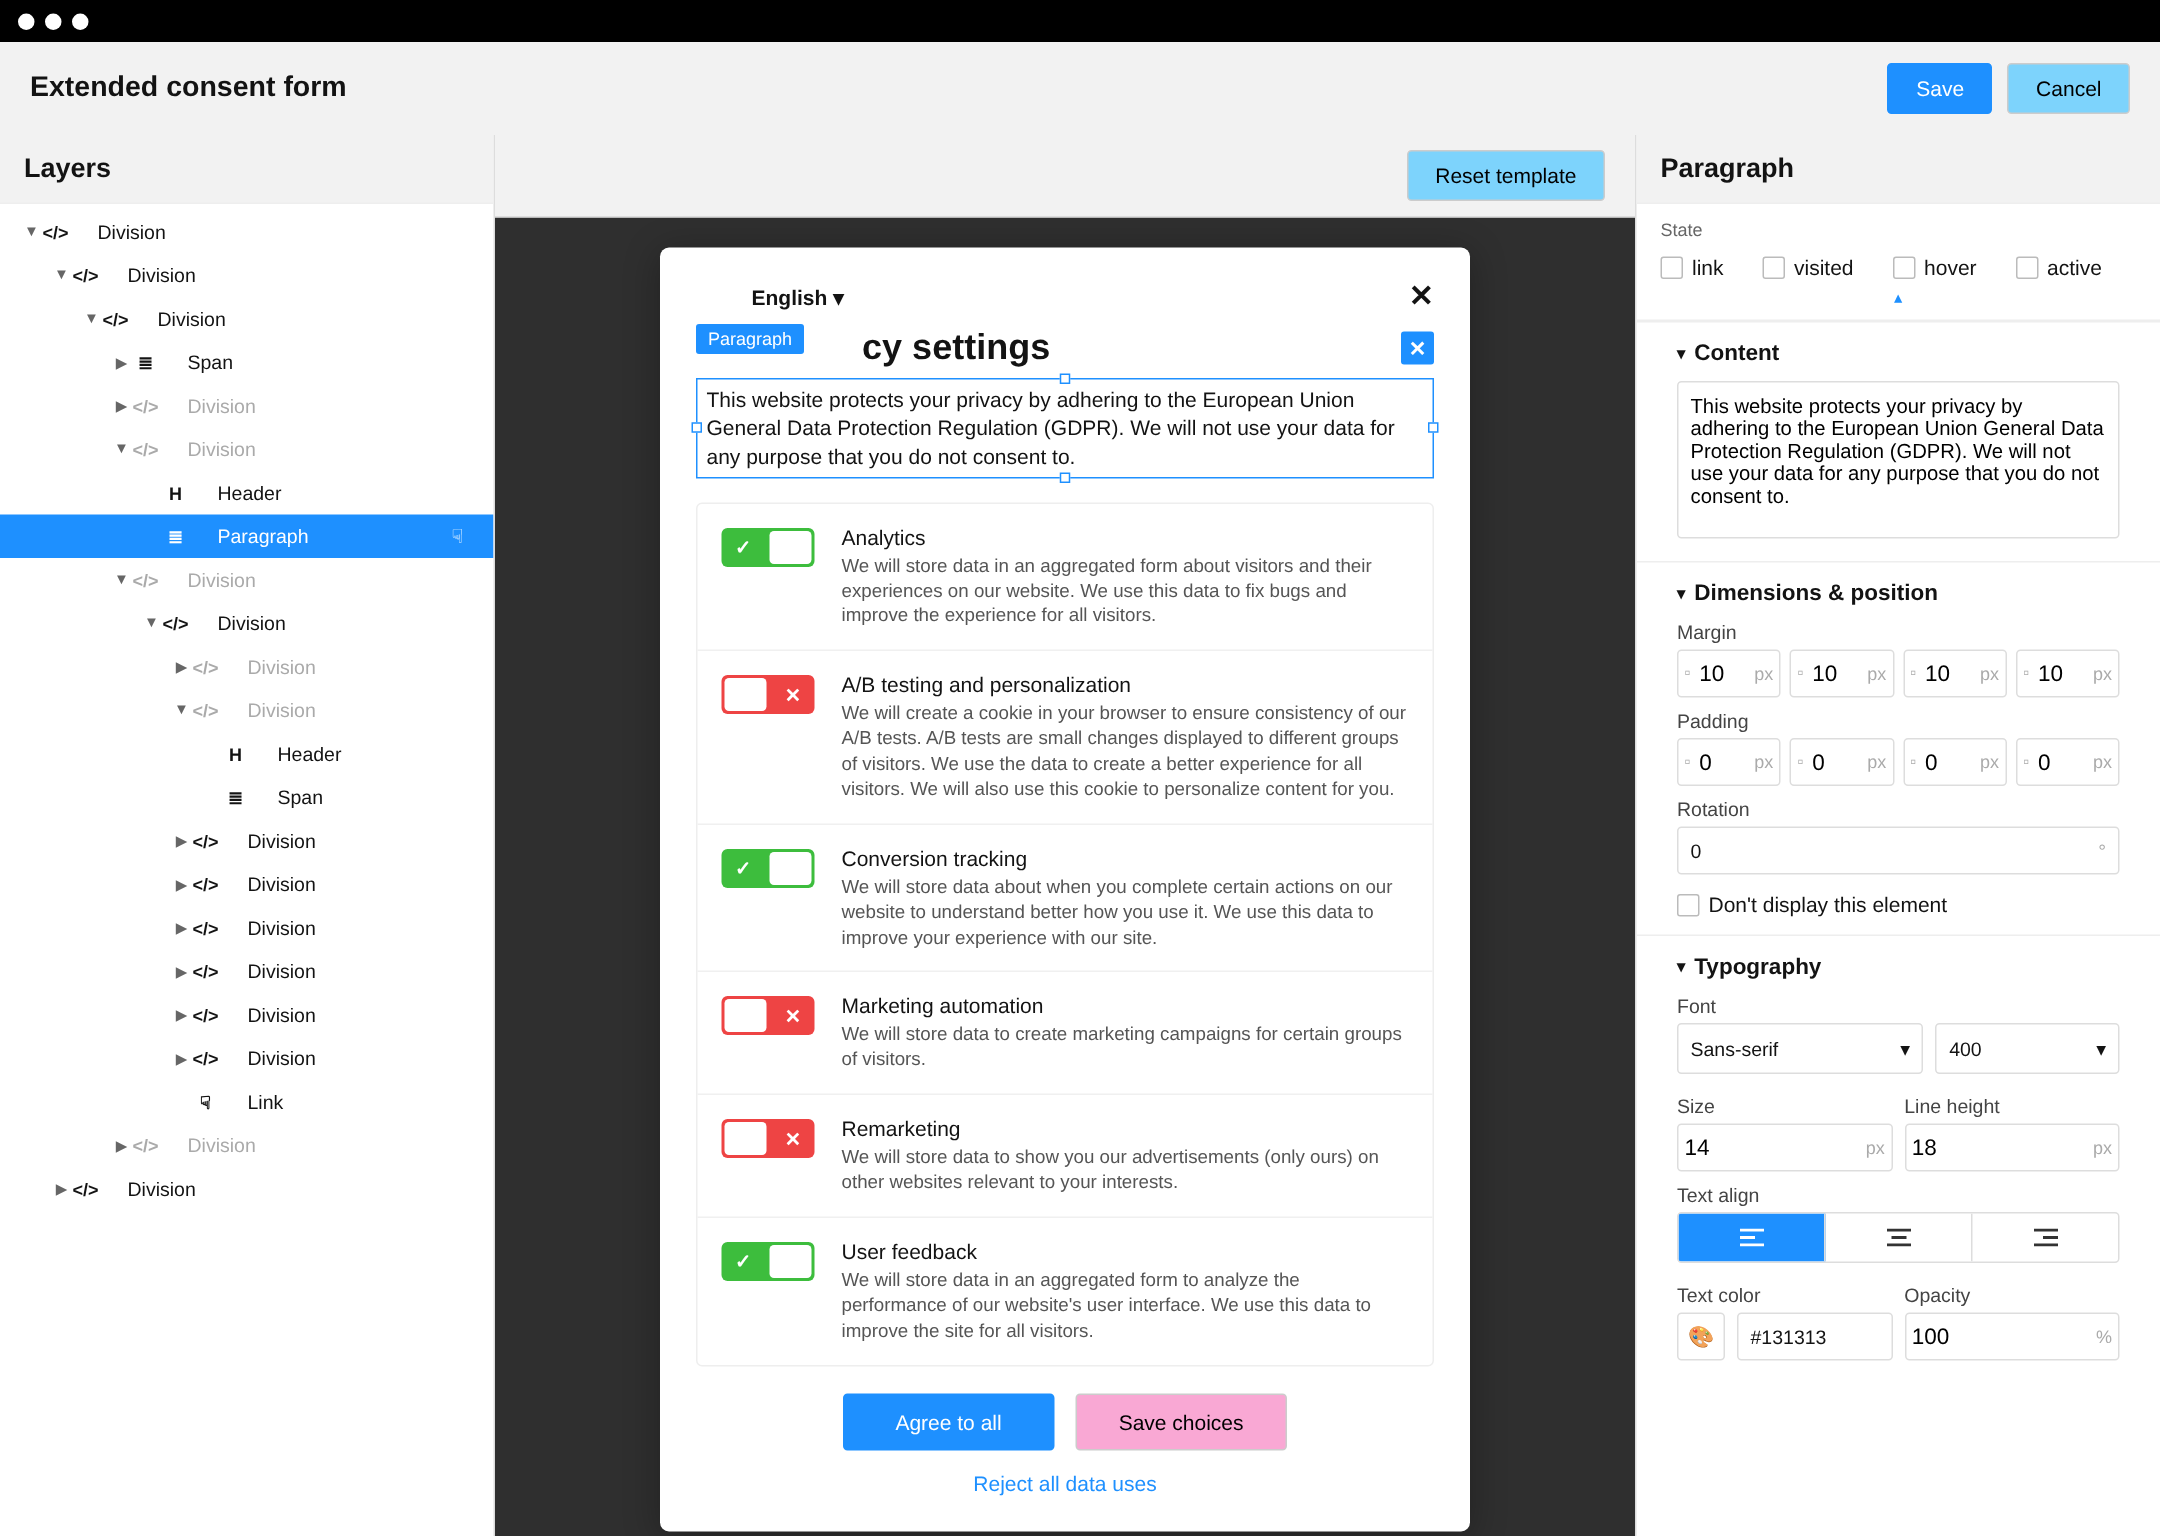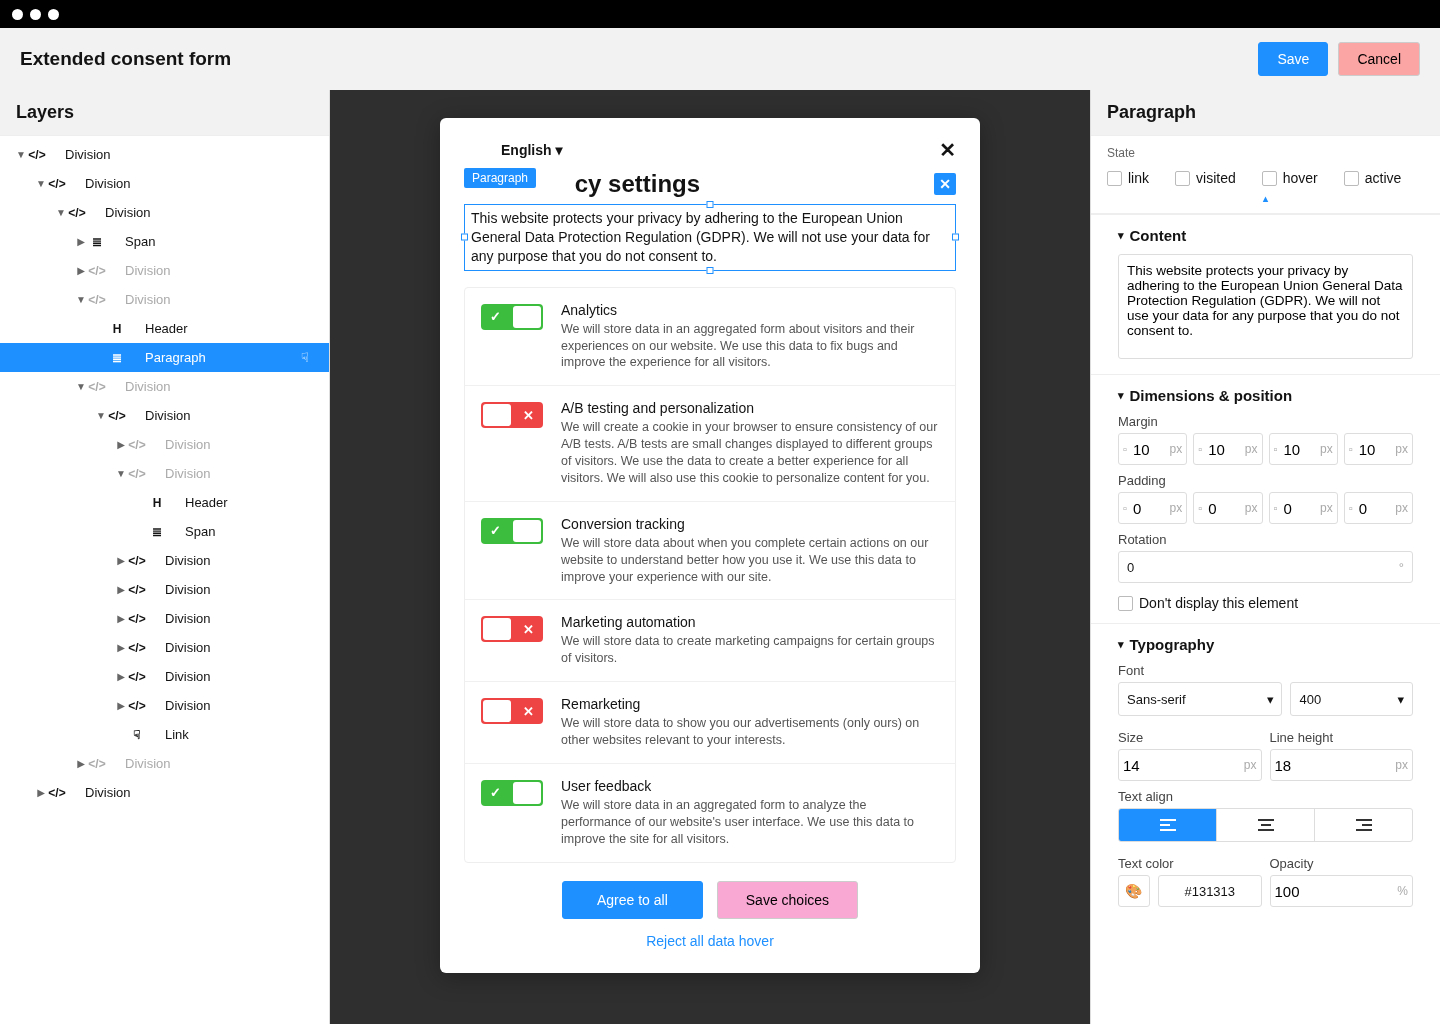--- a/index.html
+++ b/index.html
@@ -1,21 +1,21 @@
 <!DOCTYPE html>
 <html><head>
 <meta charset="utf-8">
 <style>
 * { box-sizing: border-box; margin: 0; padding: 0; }
 body { font-family: -apple-system, BlinkMacSystemFont, "Segoe UI", Arial, sans-serif; font-size: 14px; color: #131313; background: #f2f2f2; }
 .titlebar { background: #000; height: 28px; display: flex; align-items: center; padding: 0 12px; gap: 7px; }
 .titlebar .dot { width: 11px; height: 11px; border-radius: 50%; background: #fff; }
 .header { display: flex; justify-content: space-between; align-items: center; padding: 14px 20px; background: #f2f2f2; }
 .header h1 { font-size: 19px; font-weight: 700; }
-.btn { border: 1px solid #ccc; background: #fca5a5; padding: 8px 18px; border-radius: 3px; cursor: pointer; font-size: 14px; }
+.btn { border: 1px solid #ccc; background: #7dd3fc; padding: 8px 18px; border-radius: 3px; cursor: pointer; font-size: 14px; }
 .btn-primary { background: #1e90ff; color: #fff; border-color: #1e90ff; }
 .layout { display: flex; height: calc(100vh - 88px); }
 .layers { width: 330px; border-right: 1px solid #ddd; background: #fff; overflow-y: auto; }
 .layers-header { padding: 12px 16px; font-size: 18px; font-weight: 700; border-bottom: 1px solid #eee; background: #f2f2f2;}
 .tree { padding: 4px 0; font-size: 13px; }
 .tree-row { display: flex; align-items: center; height: 29px; cursor: pointer; }
 .tree-row.selected { background: #1e90ff; color: #fff; }
 .tree-row.muted { color: #aaa; }
 .tree-chevron { width: 14px; font-size: 10px; text-align: center; color: #666; }
 .tree-chevron.down::before { content: "▼"; }
@@ -216,20 +216,23 @@
         </div>
         <div class="tree-row" style="padding-left: 34px;">
           <span class="tree-chevron right"></span>
           <span class="tree-icon">&lt;/&gt;</span>
           <span class="tree-label">Division</span>
         </div>
       </div>
   </div>
 
   <div class="canvas">
+    <div class="canvas-topbar">
+      <button class="btn">Reset template</button>
+    </div>
     <div class="modal">
       <div class="modal-top">
         <div class="lang"><span>English</span> <span>▾</span></div>
         <div class="close-x">✕</div>
       </div>
       <div class="modal-title-row">
         <span class="badge">Paragraph</span>
         <h2 style="margin-left:52px"><span style="opacity:0">Priva</span>cy settings</h2>
         <div class="blue-x">✕</div>
       </div>
@@ -299,21 +302,21 @@
             <div class="consent-text">
               <h4>User feedback</h4>
               <p>We will store data in an aggregated form to analyze the performance of our website's user interface. We use this data to improve the site for all visitors.</p>
             </div>
           </div>
         </div>
       <div class="modal-actions">
         <button class="btn btn-primary" style="padding:10px 34px">Agree to all</button>
         <button class="btn" style="padding:10px 28px;background:#f9a8d4">Save choices</button>
       </div>
-      <div class="reject">Reject all data hover</div>
+      <div class="reject">Reject all data uses</div>
     </div>
   </div>
 
   <div class="panel">
     <div class="panel-header">Paragraph</div>
     <div class="state-label" style="margin-top:10px">State</div>
     <div class="state-row" id="state-row">
         <div class="check">
           <div class="box"></div>
           <span>link</span>
@@ -454,21 +457,21 @@
               <line x1="6" y1="6" x2="16" y2="6" stroke="#333" stroke-width="2"></line>
               <line x1="0" y1="11" x2="16" y2="11" stroke="#333" stroke-width="2"></line>
             </svg>
           </div>
       </div>
       <div class="typo-row" style="margin-top:6px">
         <div style="flex:1">
           <div class="dim-label">Text color</div>
           <div class="color-row">
             <div class="color-box">🎨</div>
-            <div class="full-input" style="flex:1;justify-content:center">
+            <div class="full-input" style="flex:1;">
                 <span>#131313</span>
               </div>
           </div>
         </div>
         <div style="flex:1">
           <div class="dim-label">Opacity</div>
           <div class="dim-cell">
               <input value="100" style="">
               <span class="unit">%</span>
             </div>

